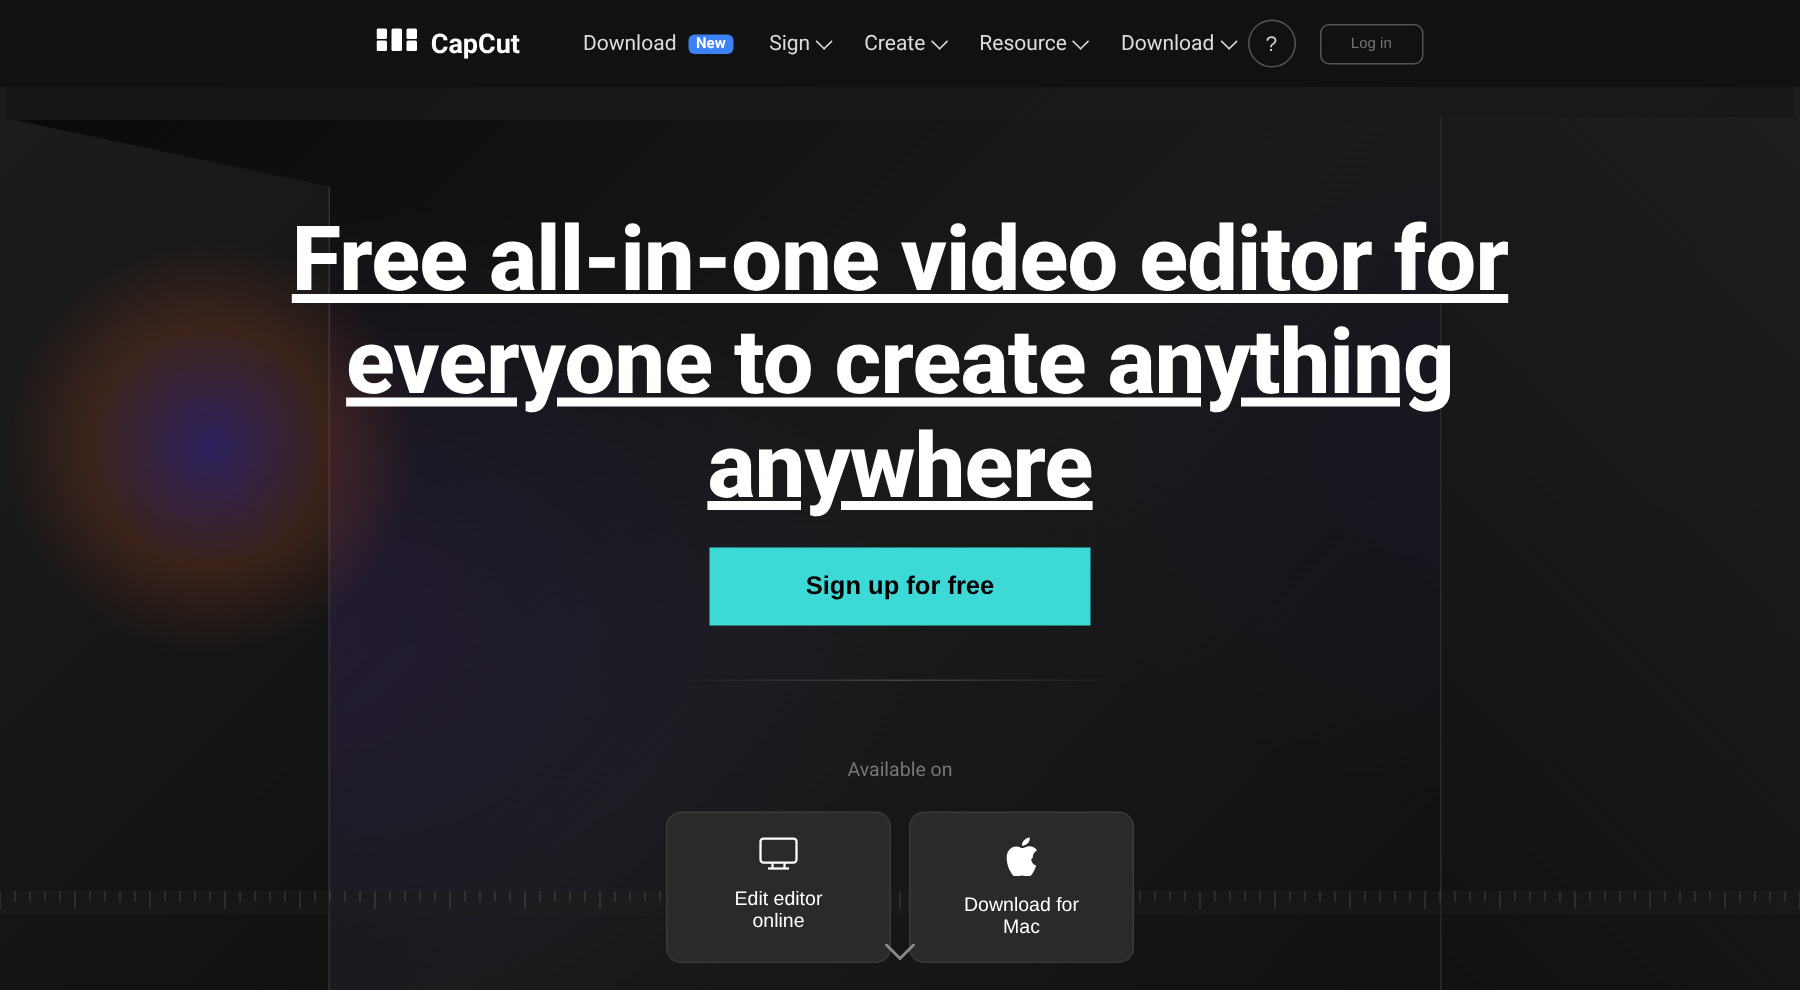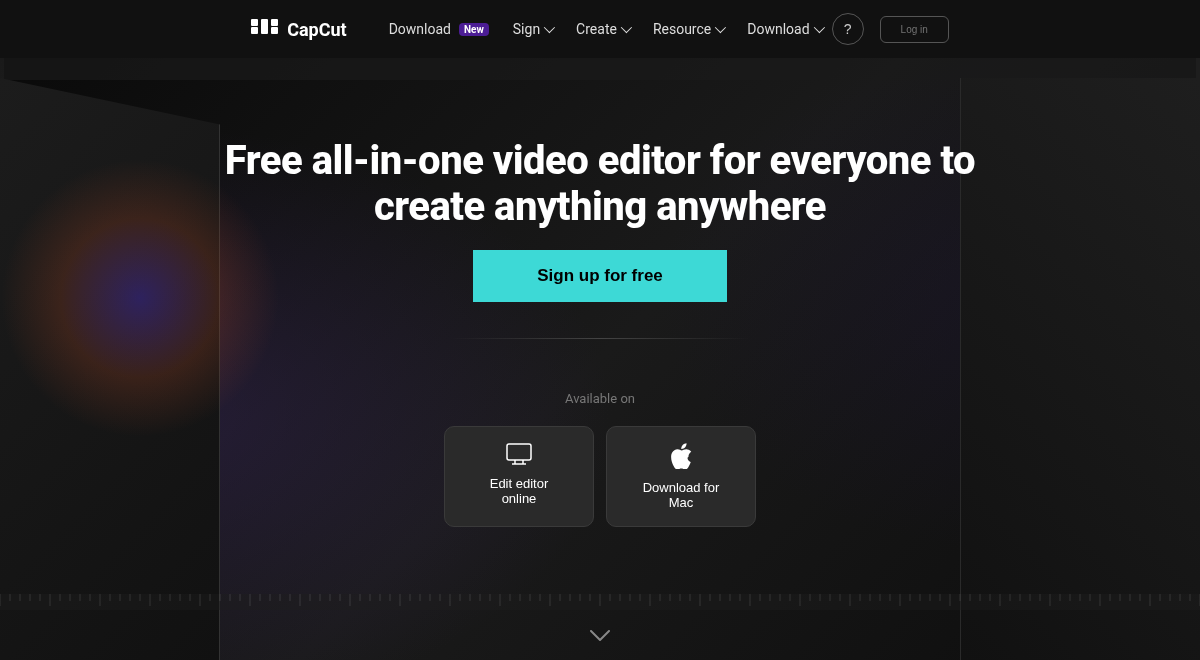--- a/index.html
+++ b/index.html
@@ -59,21 +59,21 @@
       gap: 4px;
       padding: 8px 10px;
       color: #ddd;
       font-size: 14px;
       cursor: pointer;
       border-radius: 6px;
       white-space: nowrap;
     }
 
     .new-badge {
-      background: #4c1d95;
+      background: #3b82f6;
       color: #fff;
       font-size: 10px;
       font-weight: 700;
       padding: 1px 5px;
       border-radius: 4px;
       margin-left: 4px;
     }
 
     .chevron-down {
       display: inline-block;
@@ -190,26 +190,27 @@
       position: relative;
       z-index: 5;
       display: flex;
       flex-direction: column;
       align-items: center;
       padding-top: 80px;
       text-align: center;
     }
 
     .hero-title {
-      font-size: 40px;
+      font-size: 60px;
       font-weight: 800;
       line-height: 1.15;
       max-width: 820px;
       margin-bottom: 20px;
       letter-spacing: -0.5px;
+      text-decoration: underline;
     }
 
     .hero-subtitle {
       font-size: 15px;
       color: #bbb;
       max-width: 680px;
       margin-bottom: 36px;
       line-height: 1.5;
     }
 

